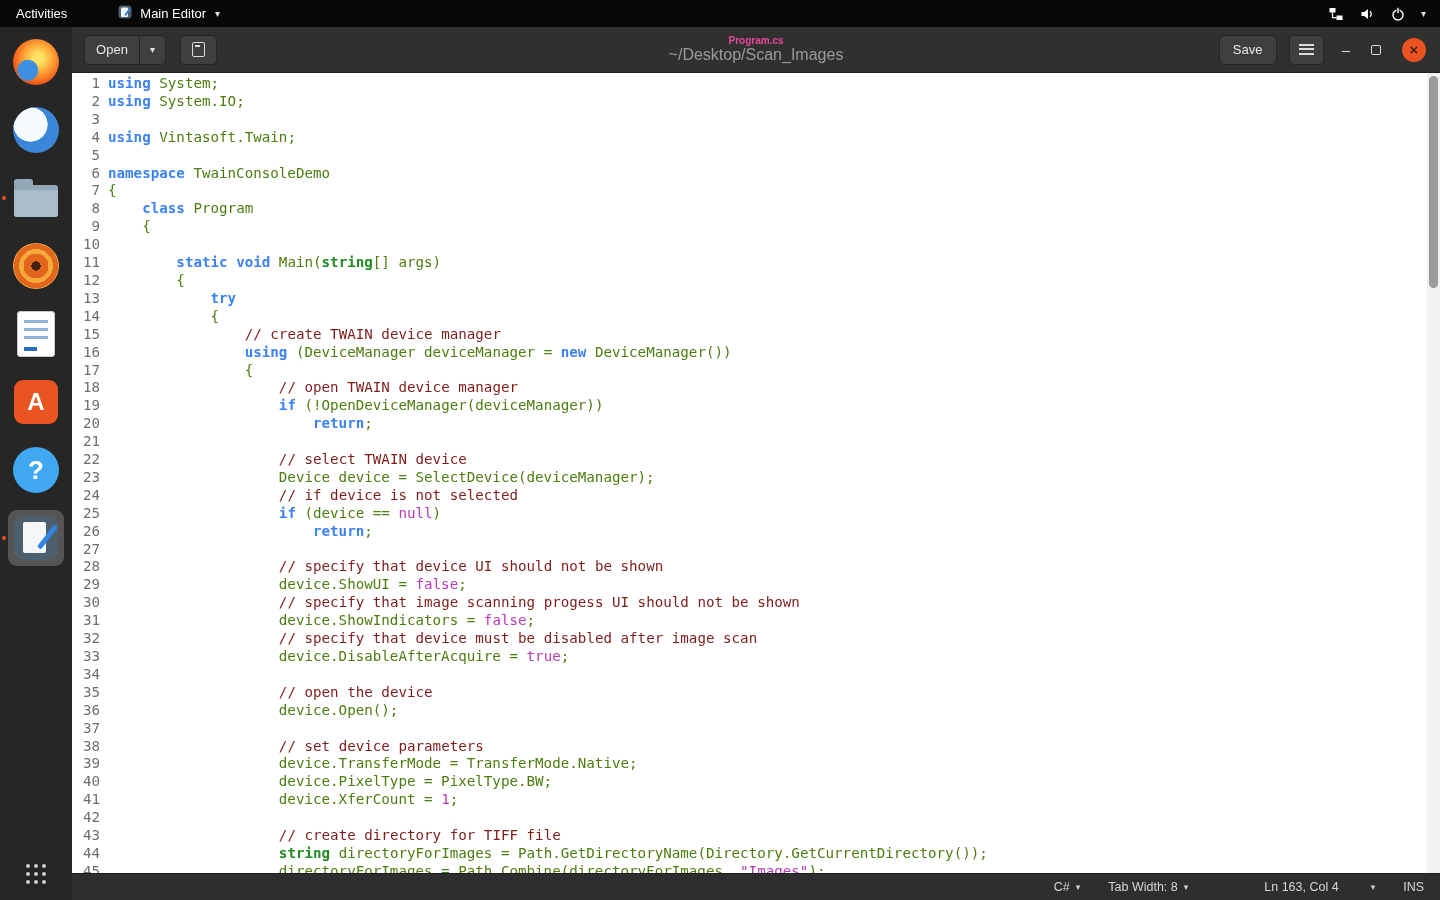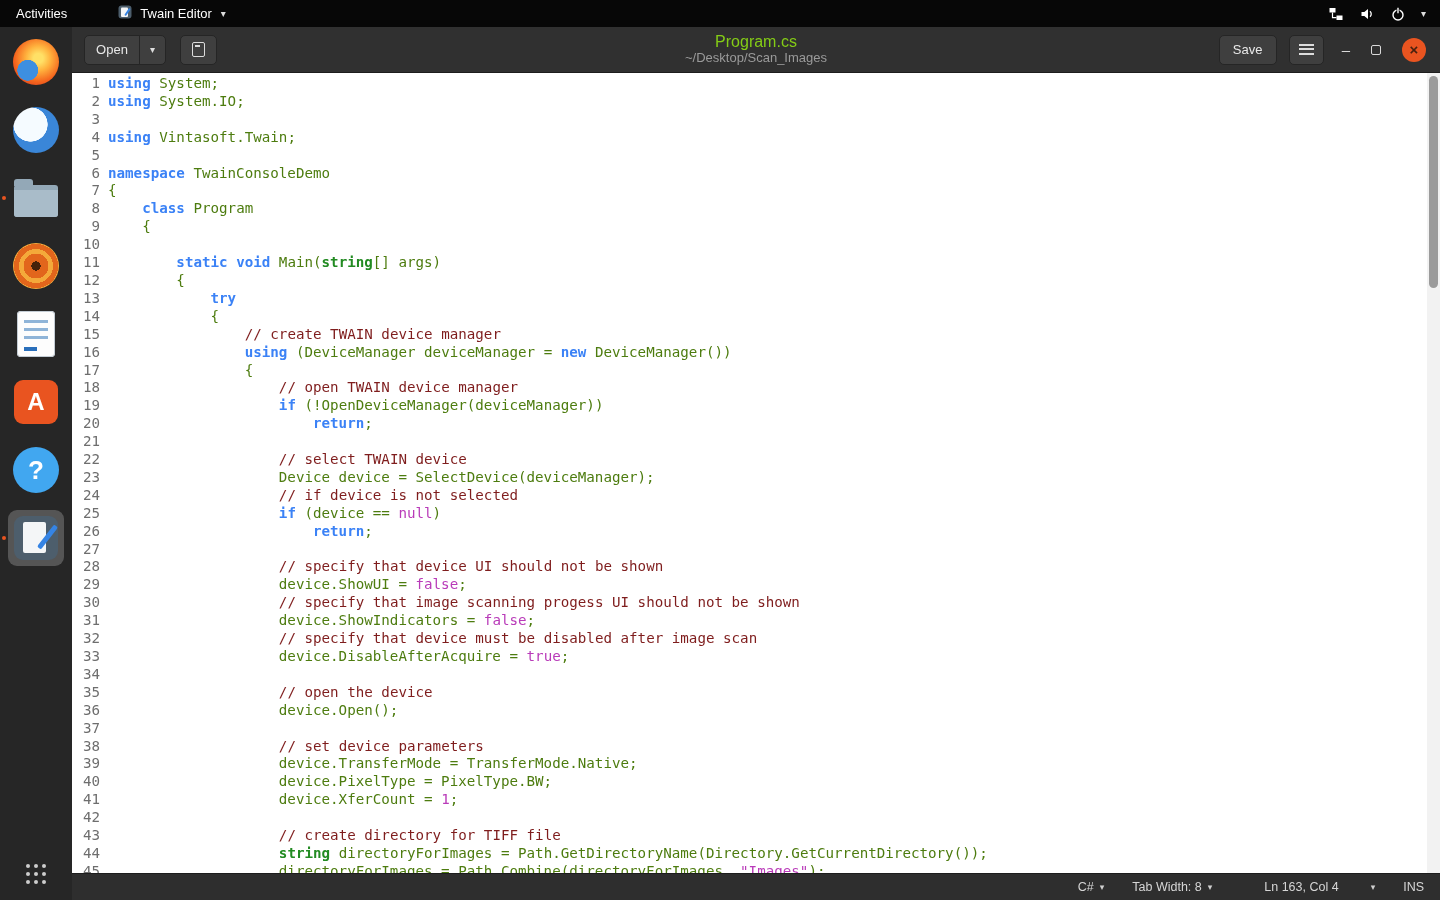--- a/index.html
+++ b/index.html
@@ -47,22 +47,22 @@
   .window{position:absolute;left:72px;top:27px;width:1368px;height:873px;display:flex;flex-direction:column;background:#fff}
 
   .headerbar{height:46px;flex:none;background:#303030;border-bottom:1px solid #1d1d1d;display:flex;align-items:center;padding:0 12px;position:relative}
   .hb-btn{background:#3f3f3f;border:1px solid #252525;color:#e8e8e8;font-size:13px;height:30px;border-radius:5px;display:flex;align-items:center;justify-content:center;cursor:default}
   .open-btn{width:56px;border-radius:5px 0 0 5px}
   .open-caret{width:27px;border-radius:0 5px 5px 0;margin-left:-1px;font-size:10px;color:#ddd}
   .newdoc-btn{width:37px;margin-left:14px}
   .page-ic{width:13px;height:15px;border:1.5px solid #dcdcdc;border-radius:2px;position:relative}
   .page-ic::before{content:"";position:absolute;left:2px;top:2px;width:5px;height:1.5px;background:#dcdcdc}
   .titles{position:absolute;left:50%;transform:translateX(-50%);text-align:center;line-height:1.15}
-  .title{color:#84cc16;font-weight:normal;font-size:16px}
-  .subtitle{color:#9a9a9a;font-size:13px}
+  .title{color:#ec4899;font-weight:bold;font-size:10px}
+  .subtitle{color:#9a9a9a;font-size:16px}
   .save-btn{margin-left:auto;width:58px}
   .menu-btn{width:35px;margin-left:12px}
   .burger{width:15px;height:11px;background:repeating-linear-gradient(#ddd 0 2px,rgba(0,0,0,0) 2px 4.5px)}
   .winctrls{display:flex;align-items:center;gap:21px;margin-left:18px;padding-right:2px}
   .wc-min{color:#d9d9d9;font-size:15px;line-height:10px}
   .wc-max{width:10px;height:10px;border:1.5px solid #d9d9d9;border-radius:2px}
   .wc-close{width:24px;height:24px;border-radius:50%;background:#e95420;color:#47200f;display:flex;align-items:center;justify-content:center;font-size:15px;font-weight:bold}
 
   
   .editor{flex:1;position:relative;background:#fff;overflow:hidden}
@@ -77,40 +77,40 @@
   .tok-p{color:#4d7c0f}
   .scrollbar{position:absolute;right:0;top:0;width:13px;height:100%;background:rgba(0,0,0,0.05)}
   .thumb{position:absolute;right:2px;top:3px;width:9px;height:212px;background:#9b9b9b;border-radius:5px}
 
   
   .statusbar{height:27px;flex:none;background:#2e2e2e;border-top:1px solid #1d1d1d;display:flex;align-items:center;color:#d6d6d6;font-size:12.5px;padding:0 16px}
   .sb-right{margin-left:auto;display:flex;align-items:center}
   .sb-btn{display:flex;align-items:center;gap:6px;cursor:default}
   .sb-caret{font-size:9px;color:#cfcfcf}
   .sb-lang{margin-right:28px}
-  .sb-tab{margin-right:52px}
+  .sb-tab{margin-right:76px}
   .sb-pos{margin-right:0}
   .sb-pos-caret{margin:0 28px 0 32px}
 </style>
 </head>
 <body>
 
 <div class="stage">
 
   <div class="topbar">
     <div class="activities">Activities</div>
     <div class="appmenu">
       <span>
         <svg width="16" height="16" viewBox="0 0 16 16">
             <rect x="1.5" y="1.5" width="13" height="13" rx="3" fill="#4d5e6c"></rect>
             <rect x="4" y="3.5" width="7" height="9.5" rx="1" fill="#f4f6f7"></rect>
             <rect x="9.5" y="3.8" width="2" height="8.5" rx="1" fill="#3584e4" transform="rotate(35 10.5 8)"></rect>
           </svg>
       </span>
-      <span>Twain Editor</span>
+      <span>Main Editor</span>
       <span class="caret">▾</span>
     </div>
     <div class="tb-right">
       <span>
         <svg width="16" height="16" viewBox="0 0 16 16">
             <rect x="1.5" y="2" width="6" height="4.5" fill="#fff"></rect>
             <rect x="8.5" y="9.5" width="6" height="4.5" fill="#fff"></rect>
             <path d="M4.5 6.5v5.2h4" stroke="#fff" stroke-width="1.2" fill="none"></path>
           </svg>
       </span>

